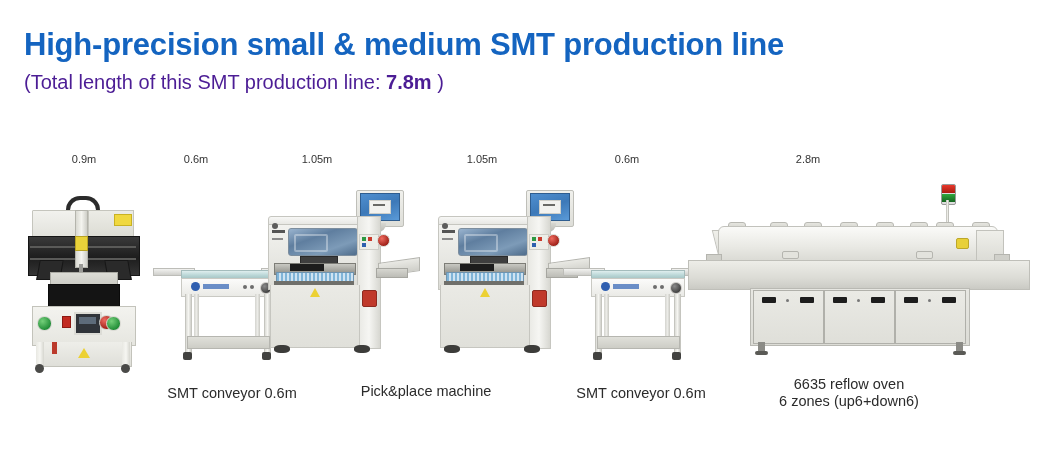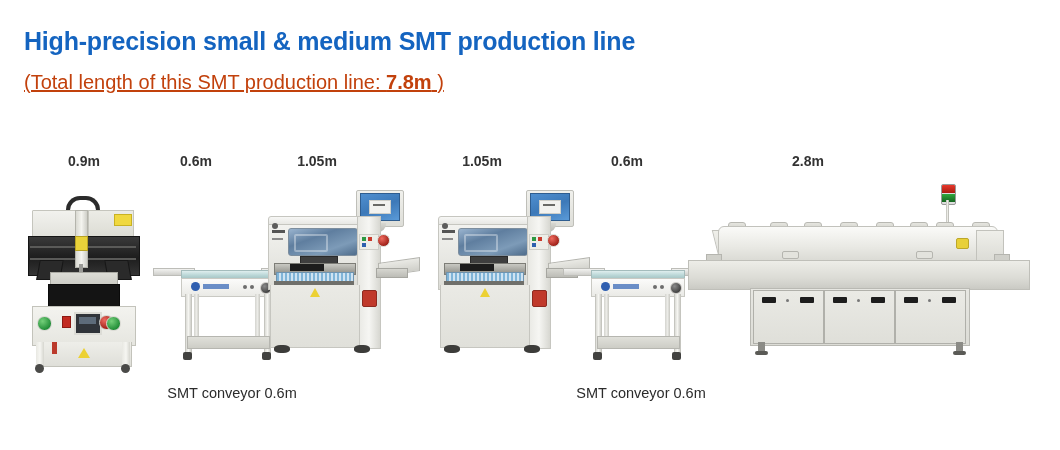--- a/index.html
+++ b/index.html
@@ -10,36 +10,35 @@
     font-family:"Liberation Sans","DejaVu Sans",sans-serif;
     overflow:hidden;
     position:relative;
     -webkit-font-smoothing:antialiased;
   }
   .page{position:relative;width:1060px;height:450px;}
 
   
   .title{
     position:absolute;left:24px;top:27px;
-    font-size:25px;font-weight:bold;letter-spacing:-0.2px;
+    font-size:31px;font-weight:bold;letter-spacing:-0.2px;
     color:#1464c0;white-space:nowrap;
   }
   .subtitle{
     position:absolute;left:24px;top:71px;
-    font-size:20px;color:#c2410c;white-space:nowrap;text-decoration:underline;
+    font-size:20px;color:#4c1d95;white-space:nowrap;
   }
   .subtitle .big{font-weight:bold;font-size:20px;}
 
   
   .dim{
     position:absolute;top:153px;
-    font-size:14px;color:#333333;
+    font-size:11px;color:#333333;
     text-align:center;white-space:nowrap;
     transform:translateX(-50%);
-    font-weight:bold;
   }
 
   
   .cap{
     position:absolute;
     font-size:14.5px;line-height:17px;color:#2b2b2b;
     text-align:center;white-space:nowrap;
     transform:translateX(-50%);
   }
 
@@ -649,20 +648,25 @@
         <span class="pad"></span>
       </div>
   </div>
 
 
   <div class="cap" style="left:232px;top:385px;">
     <div>SMT conveyor 0.6m</div>
   </div>
 
   <div class="cap" style="left:426px;top:383px;">
+    <div>Pick&amp;place machine</div>
   </div>
 
   <div class="cap" style="left:641px;top:385px;">
     <div>SMT conveyor 0.6m</div>
   </div>
 
+  <div class="cap" style="left:849px;top:376px;">
+    <div>6635 reflow oven</div>
+    <div>6 zones (up6+down6)</div>
+  </div>
 
 </div>
 
 </body></html>

